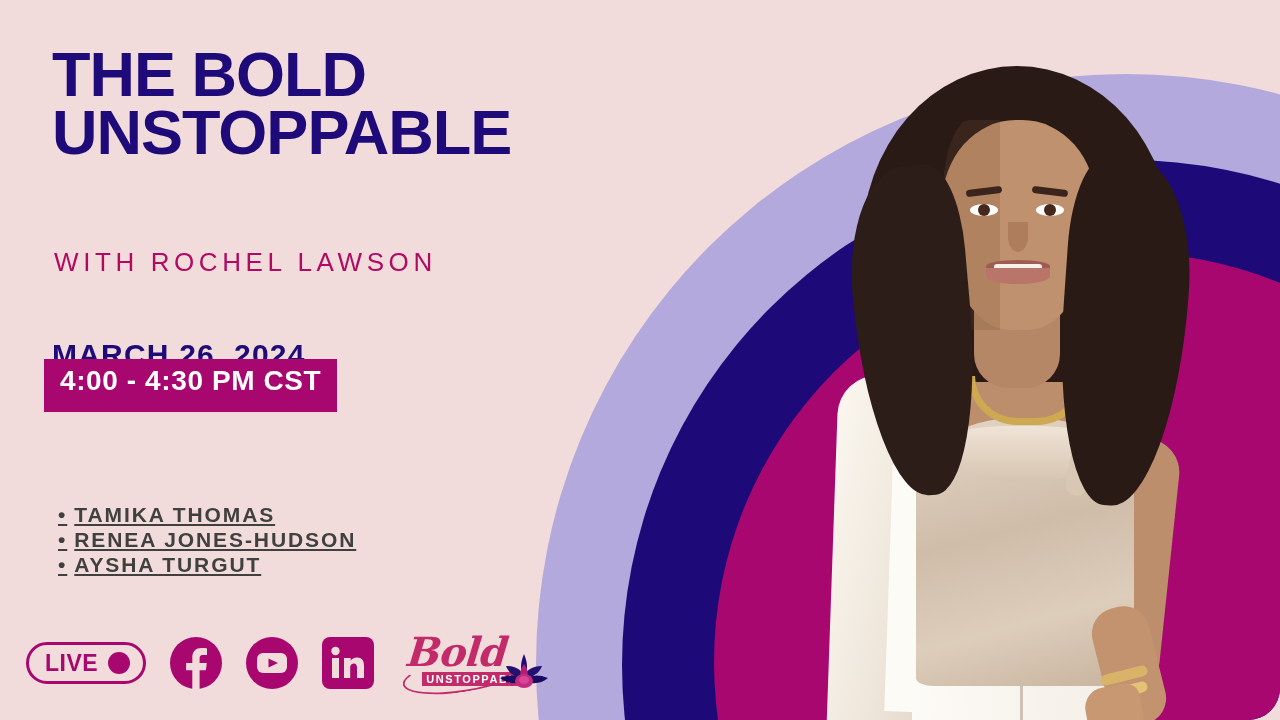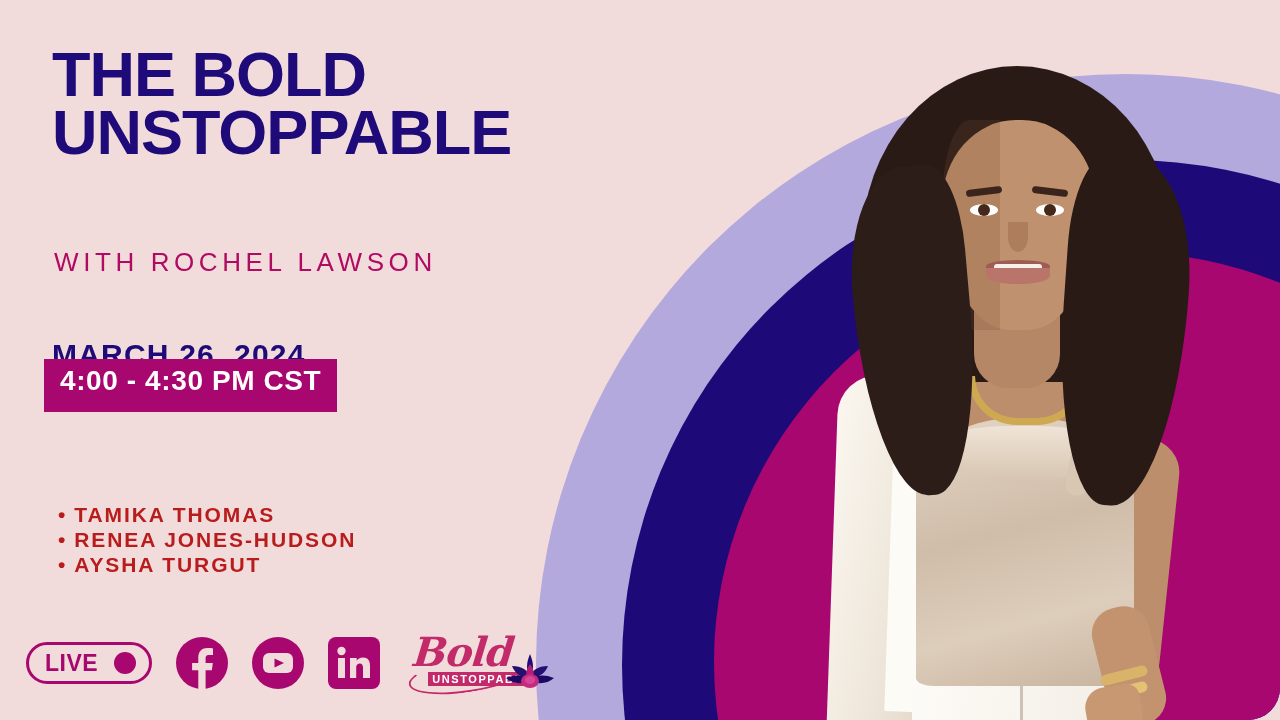--- a/index.html
+++ b/index.html
@@ -207,36 +207,37 @@
     font-size:27px;font-weight:bold;
     letter-spacing:4.5px;
     text-transform:uppercase;
   }
 
   #panelists{
     position:absolute;left:58px;top:502px;
     margin:0;padding:0;list-style:none;
   }
   #panelists li{
-    color:#b91c1c;
+    color:#404040;
     font-size:21px;font-weight:bold;
     letter-spacing:1.9px;
     line-height:25px;
     text-transform:uppercase;
     white-space:nowrap;
+    text-decoration:underline;
   }
   #panelists li::before{content:"\2022";margin-right:7px;}
 
   
   #bottom-bar{
     position:absolute;left:26px;top:632px;
     display:flex;align-items:center;gap:24px;
   }
   #live-badge{
-    display:flex;align-items:center;gap:16px;
+    display:flex;align-items:center;gap:10px;
     border:3px solid #a8076f;border-radius:24px;
     padding:5px 13px 5px 16px;height:26px;box-sizing:content-box;
   }
   #live-badge .lbl{
     color:#a8076f;font-size:23px;font-weight:bold;letter-spacing:.5px;line-height:26px;
   }
   #live-badge .dot{width:22px;height:22px;border-radius:50%;background:#a8076f;}
 
   .social{width:52px;height:52px;flex:0 0 auto;}
   .social svg{display:block;width:52px;height:52px;}

